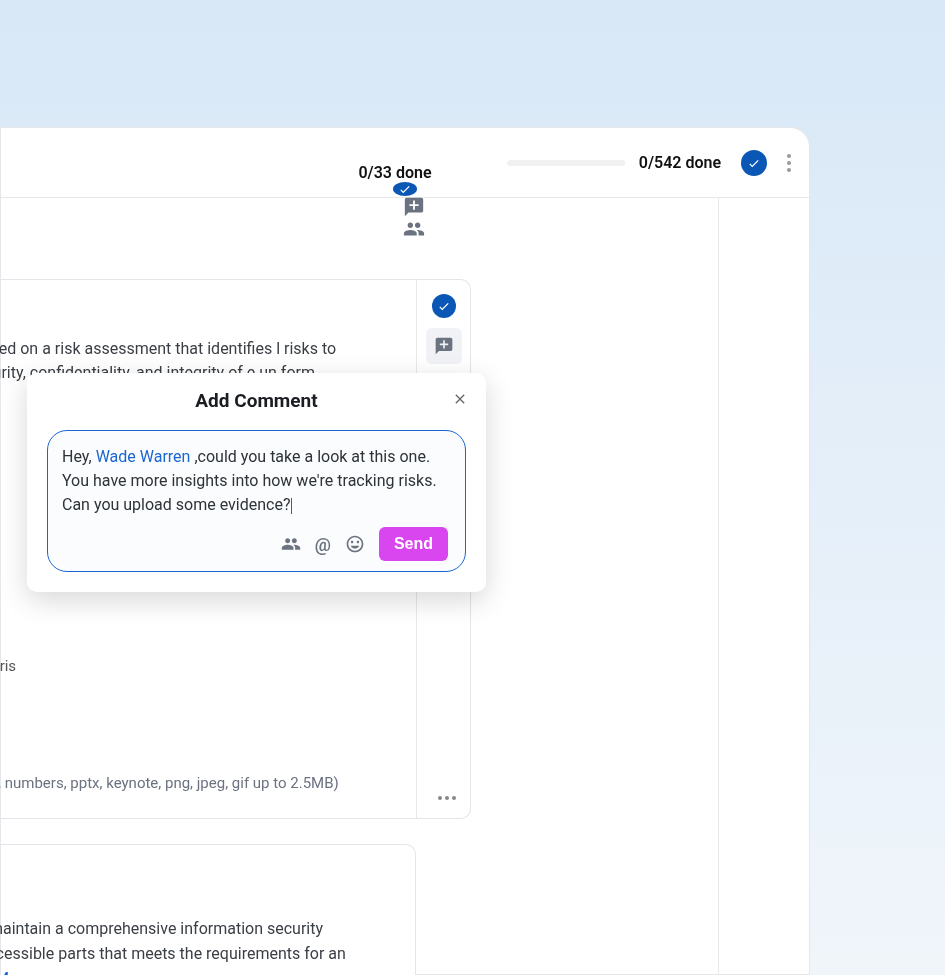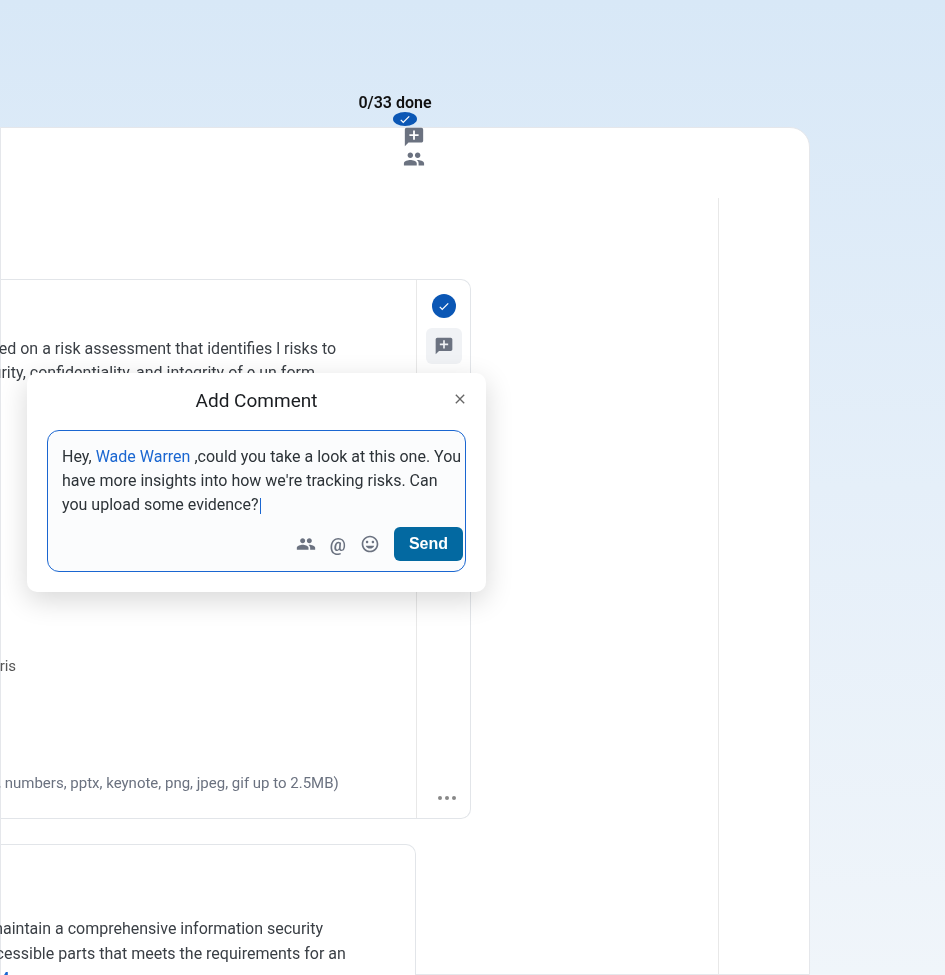--- a/index.html
+++ b/index.html
@@ -224,37 +224,37 @@
       width: 459px;
       background: #fff;
       border-radius: 10px;
       box-shadow: 0 8px 28px rgba(0,0,0,0.16);
       z-index: 100;
       padding: 16px 20px 20px 20px;
     }
     .popover-title {
       text-align: center;
       font-size: 19px;
-      font-weight: 400;
+      font-weight: 700;
       color: #1a1d21;
       margin-bottom: 18px;
     }
     .close-x {
       position: absolute;
       top: 16px;
       right: 18px;
       color: #666;
       font-size: 22px;
       cursor: pointer;
       line-height: 1;
     }
     .comment-box {
       border: 1.5px solid #1a66d1;
-      border-radius: 12px;
-      padding: 14px 2px 10px 14px;
+      border-radius: 20px;
+      padding: 14px 17px 10px 14px;
       background: #fbfcfd;
     }
     .comment-text {
       font-size: 16px;
       color: #2d3338;
       line-height: 1.5;
       min-height: 70px;
       outline: none;
     }
     .mention {
@@ -280,41 +280,55 @@
       display: flex;
       align-items: center;
       cursor: pointer;
     }
     .comment-actions .tool svg {
       width: 20px;
       height: 20px;
       fill: #6b7280;
     }
     .send-btn {
-      background: #0369a1;
+      background: #d946ef;
       color: #fff;
       font-weight: 600;
       font-size: 16px;
       border: none;
       border-radius: 6px;
       padding: 8px 15px;
       cursor: pointer;
     }
     .at-symbol {
       font-size: 18px;
       font-weight: 600;
       color: #6b7280;
     }
   </style>
 </head>
 <body>
 
 <div class="main-panel">
   <div class="divider-right"></div>
 
+  <div class="top-bar">
+    <div class="progress-bar-outer"></div>
+    <div class="progress-text">0/542 done</div>
+    <div class="check-badge">
+      <svg viewBox="0 0 24 24">
+          <path d="M9 16.2l-3.5-3.5L4 14.2l5 5 11-11-1.5-1.5z"></path>
+        </svg>
+    </div>
+    <div class="more-icon">
+      <span></span>
+        <span></span>
+        <span></span>
+    </div>
+  </div>
 
   <div class="sub-bar">
     <div class="progress-bar-outer"></div>
     <div class="progress-text">0/33 done</div>
     <div class="check-badge" style="width:24px;height:24px;">
       <svg viewBox="0 0 24 24">
           <path d="M9 16.2l-3.5-3.5L4 14.2l5 5 11-11-1.5-1.5z"></path>
         </svg>
     </div>
     <div class="icon-btn">

